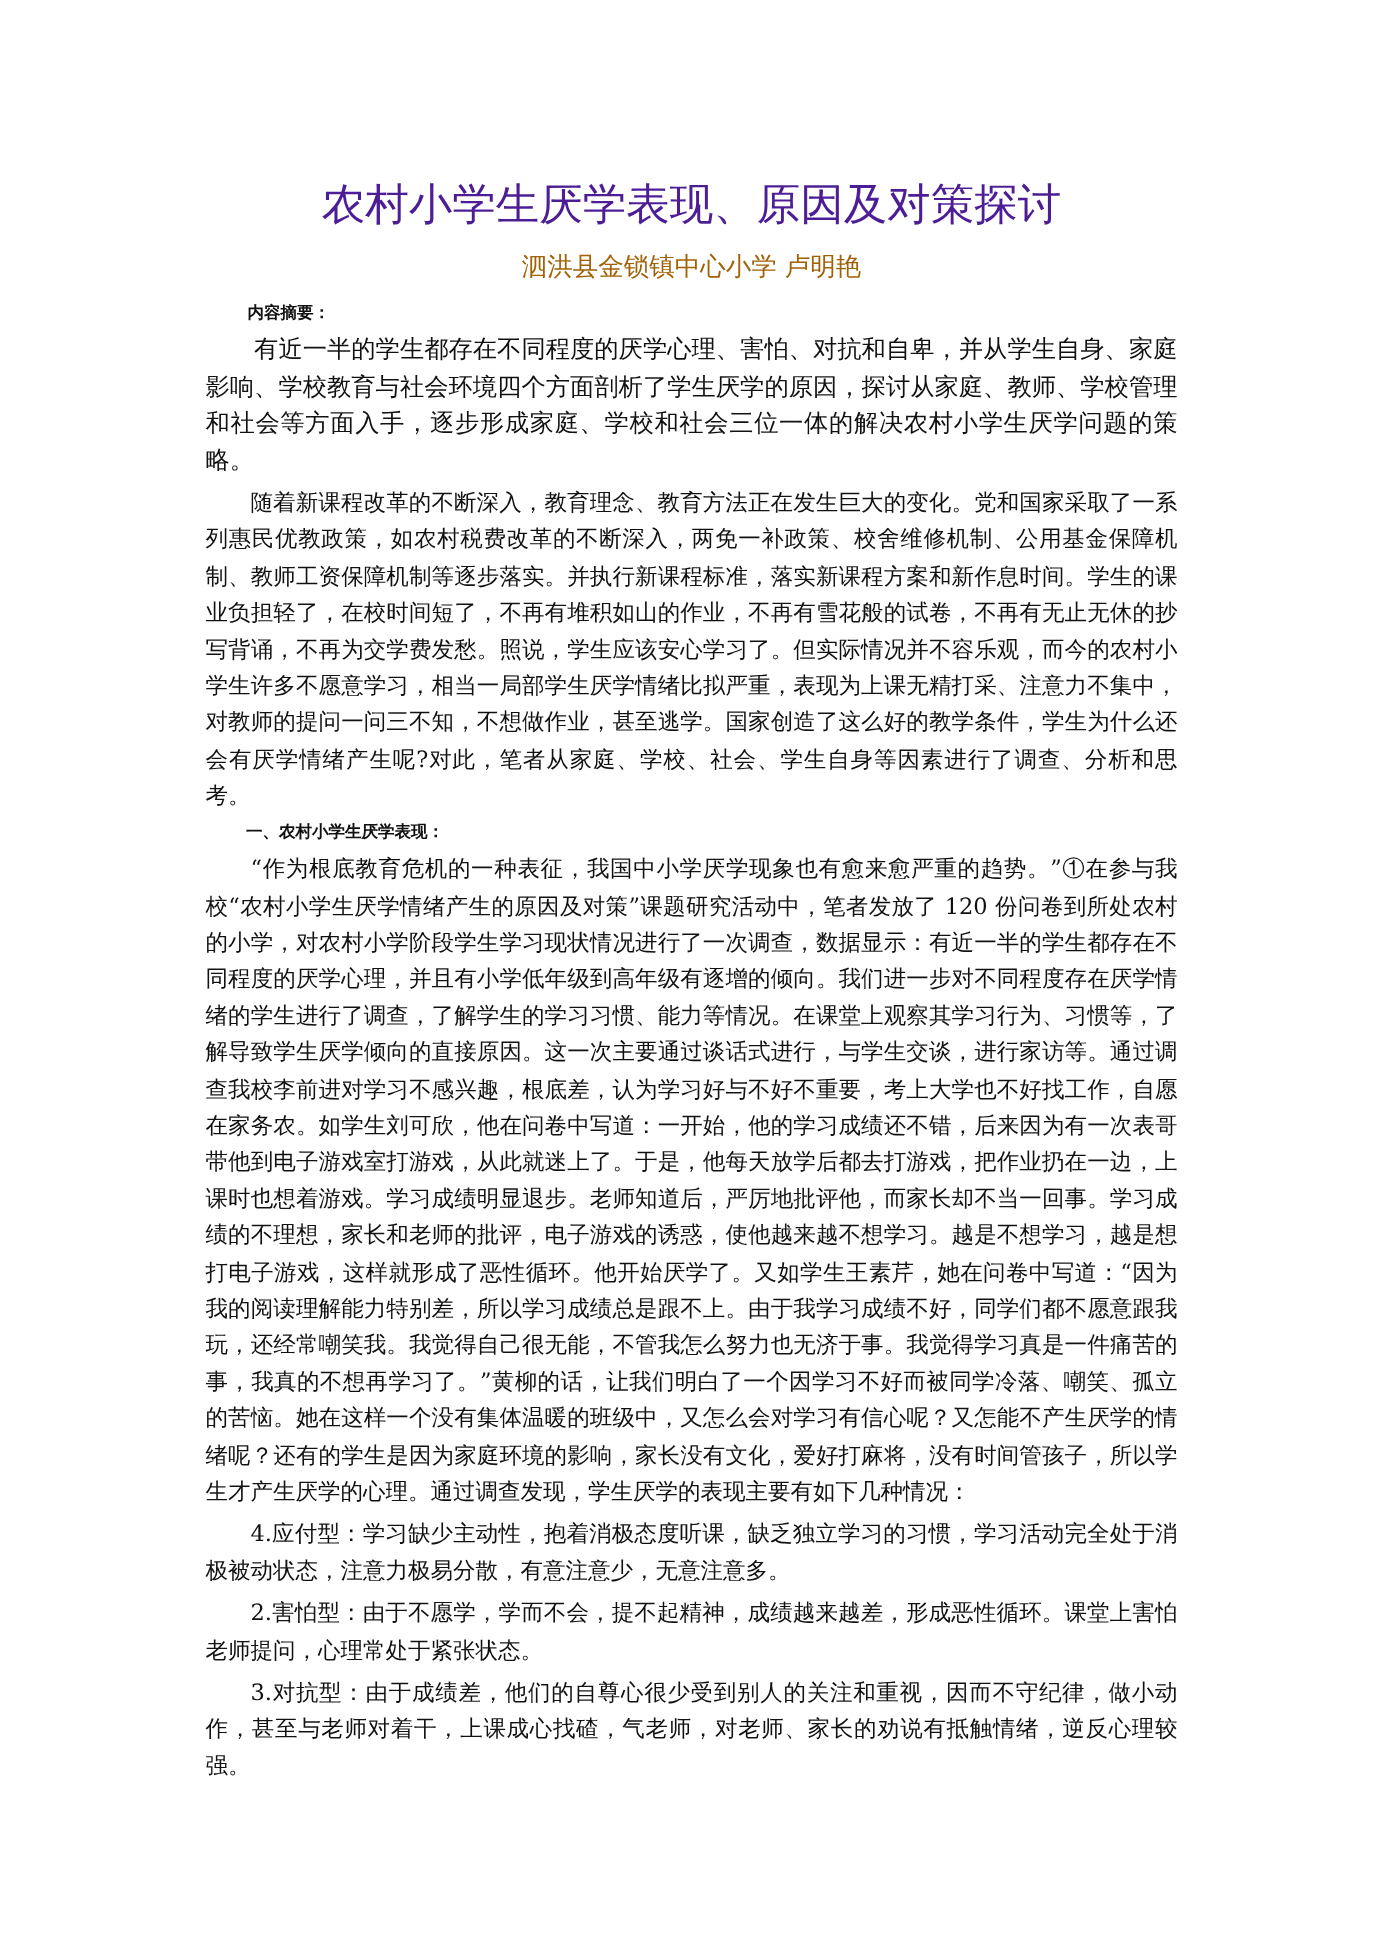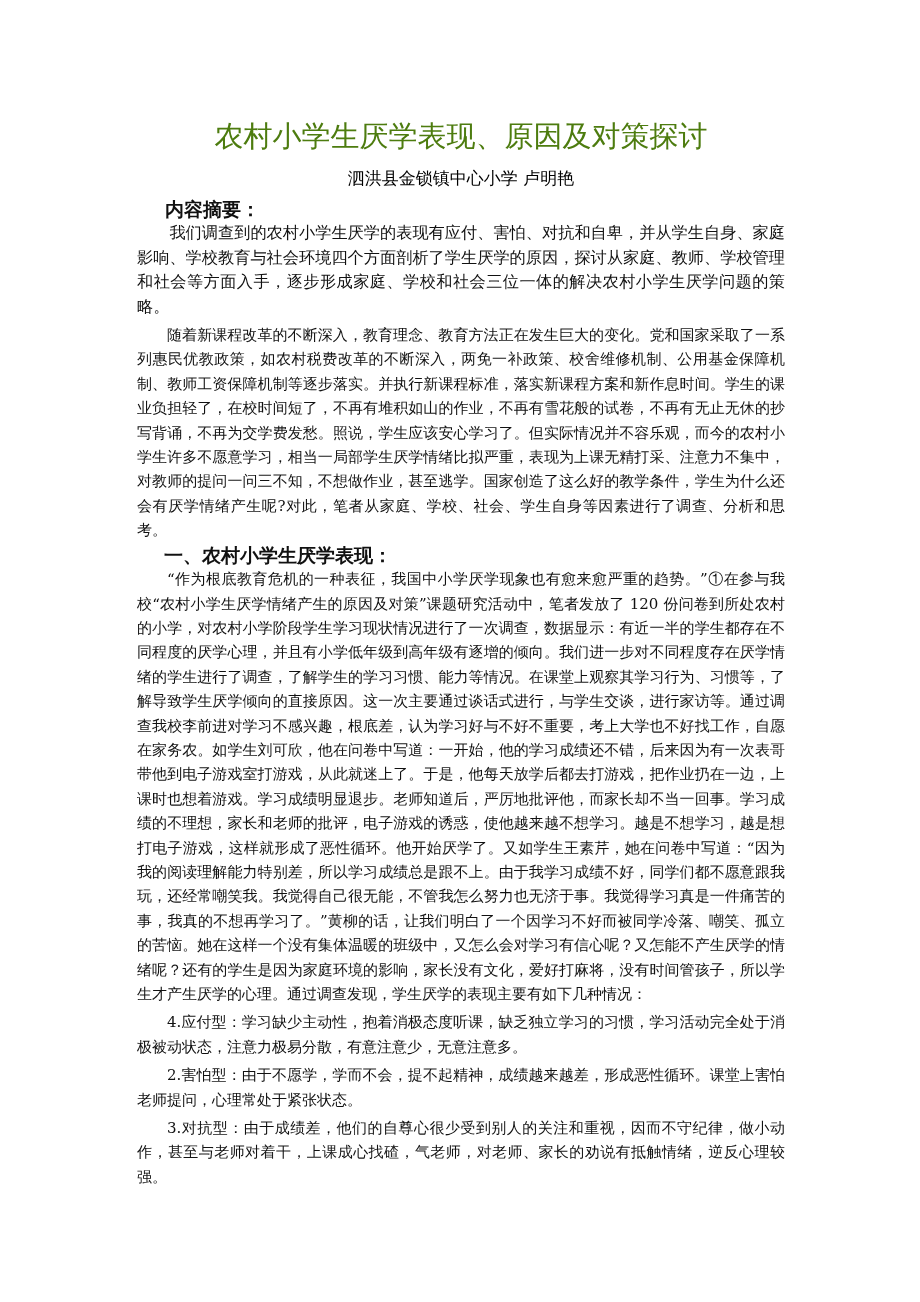--- a/index.html
+++ b/index.html
@@ -1,41 +1,41 @@
 <!DOCTYPE html>
 <html><head>
 <meta charset="utf-8">
 <style>
   html, body { margin:0; padding:0; background:#ffffff; }
   body { width:920px; height:1302px; position:relative; overflow:hidden;
          font-family:"DejaVu Serif","Liberation Serif",serif; color:#111; }
   .page { position:absolute; left:137px; top:0; width:648px; }
   .title { position:absolute; left:0; width:648px; top:116px; text-align:center;
-           font-size:29px; line-height:40px; color:#4d7c0f; letter-spacing:0px; }
+           font-size:29px; line-height:40px; color:#4c1d95; letter-spacing:0px; }
   .author { position:absolute; left:0; width:648px; top:166px; text-align:center;
-            font-size:17px; line-height:24px; color:#000000; }
+            font-size:17px; line-height:24px; color:#a16207; }
   .body { position:absolute; left:0; top:197px; width:648px; }
   .p { font-size:15px; line-height:24.4px; text-align:justify; text-justify:inter-character;
        margin:0; text-indent:2em; word-break:break-all; }
   .heading { font-family:"DejaVu Sans","Liberation Sans",sans-serif; font-weight:bold;
-             font-size:19px; line-height:24.4px; margin:0; padding-left:27px; }
+             font-size:11px; line-height:24.4px; margin:0; padding-left:27px; }
   .abs-head { padding-left:28px; }
   .sans { font-family:"DejaVu Sans","Liberation Sans",sans-serif; font-size:16.2px; }
   .gap { height:4px; }
 </style>
 </head>
 <body>
 
 <div class="page">
   <div class="title">农村小学生厌学表现、原因及对策探讨</div>
   <div class="author">泗洪县金锁镇中心小学  卢明艳</div>
 
   <div class="body">
     <p class="heading abs-head">内容摘要：</p>
-    <p class="p sans">我们调查到的农村小学生厌学的表现有应付、害怕、对抗和自卑，并从学生自身、家庭影响、学校教育与社会环境四个方面剖析了学生厌学的原因，探讨从家庭、教师、学校管理和社会等方面入手，逐步形成家庭、学校和社会三位一体的解决农村小学生厌学问题的策略。</p>
+    <p class="p sans">有近一半的学生都存在不同程度的厌学心理、害怕、对抗和自卑，并从学生自身、家庭影响、学校教育与社会环境四个方面剖析了学生厌学的原因，探讨从家庭、教师、学校管理和社会等方面入手，逐步形成家庭、学校和社会三位一体的解决农村小学生厌学问题的策略。</p>
     <div class="gap"></div>
     <p class="p">随着新课程改革的不断深入，教育理念、教育方法正在发生巨大的变化。党和国家采取了一系列惠民优教政策，如农村税费改革的不断深入，两免一补政策、校舍维修机制、公用基金保障机制、教师工资保障机制等逐步落实。并执行新课程标准，落实新课程方案和新作息时间。学生的课业负担轻了，在校时间短了，不再有堆积如山的作业，不再有雪花般的试卷，不再有无止无休的抄写背诵，不再为交学费发愁。照说，学生应该安心学习了。但实际情况并不容乐观，而今的农村小学生许多不愿意学习，相当一局部学生厌学情绪比拟严重，表现为上课无精打采、注意力不集中，对教师的提问一问三不知，不想做作业，甚至逃学。国家创造了这么好的教学条件，学生为什么还会有厌学情绪产生呢?对此，笔者从家庭、学校、社会、学生自身等因素进行了调查、分析和思考。</p>
     <p class="heading">一、农村小学生厌学表现：</p>
     <p class="p">“作为根底教育危机的一种表征，我国中小学厌学现象也有愈来愈严重的趋势。”①在参与我校“农村小学生厌学情绪产生的原因及对策”课题研究活动中，笔者发放了 120 份问卷到所处农村的小学，对农村小学阶段学生学习现状情况进行了一次调查，数据显示：有近一半的学生都存在不同程度的厌学心理，并且有小学低年级到高年级有逐增的倾向。我们进一步对不同程度存在厌学情绪的学生进行了调查，了解学生的学习习惯、能力等情况。在课堂上观察其学习行为、习惯等，了解导致学生厌学倾向的直接原因。这一次主要通过谈话式进行，与学生交谈，进行家访等。通过调查我校李前进对学习不感兴趣，根底差，认为学习好与不好不重要，考上大学也不好找工作，自愿在家务农。如学生刘可欣，他在问卷中写道：一开始，他的学习成绩还不错，后来因为有一次表哥带他到电子游戏室打游戏，从此就迷上了。于是，他每天放学后都去打游戏，把作业扔在一边，上课时也想着游戏。学习成绩明显退步。老师知道后，严厉地批评他，而家长却不当一回事。学习成绩的不理想，家长和老师的批评，电子游戏的诱惑，使他越来越不想学习。越是不想学习，越是想打电子游戏，这样就形成了恶性循环。他开始厌学了。又如学生王素芹，她在问卷中写道：“因为我的阅读理解能力特别差，所以学习成绩总是跟不上。由于我学习成绩不好，同学们都不愿意跟我玩，还经常嘲笑我。我觉得自己很无能，不管我怎么努力也无济于事。我觉得学习真是一件痛苦的事，我真的不想再学习了。”黄柳的话，让我们明白了一个因学习不好而被同学冷落、嘲笑、孤立的苦恼。她在这样一个没有集体温暖的班级中，又怎么会对学习有信心呢？又怎能不产生厌学的情绪呢？还有的学生是因为家庭环境的影响，家长没有文化，爱好打麻将，没有时间管孩子，所以学生才产生厌学的心理。通过调查发现，学生厌学的表现主要有如下几种情况：</p>
     <div class="gap"></div>
     <p class="p">4.应付型：学习缺少主动性，抱着消极态度听课，缺乏独立学习的习惯，学习活动完全处于消极被动状态，注意力极易分散，有意注意少，无意注意多。</p>
     <div class="gap"></div>
     <p class="p">2.害怕型：由于不愿学，学而不会，提不起精神，成绩越来越差，形成恶性循环。课堂上害怕老师提问，心理常处于紧张状态。</p>
     <div class="gap"></div>
     <p class="p">3.对抗型：由于成绩差，他们的自尊心很少受到别人的关注和重视，因而不守纪律，做小动作，甚至与老师对着干，上课成心找碴，气老师，对老师、家长的劝说有抵触情绪，逆反心理较强。</p>

